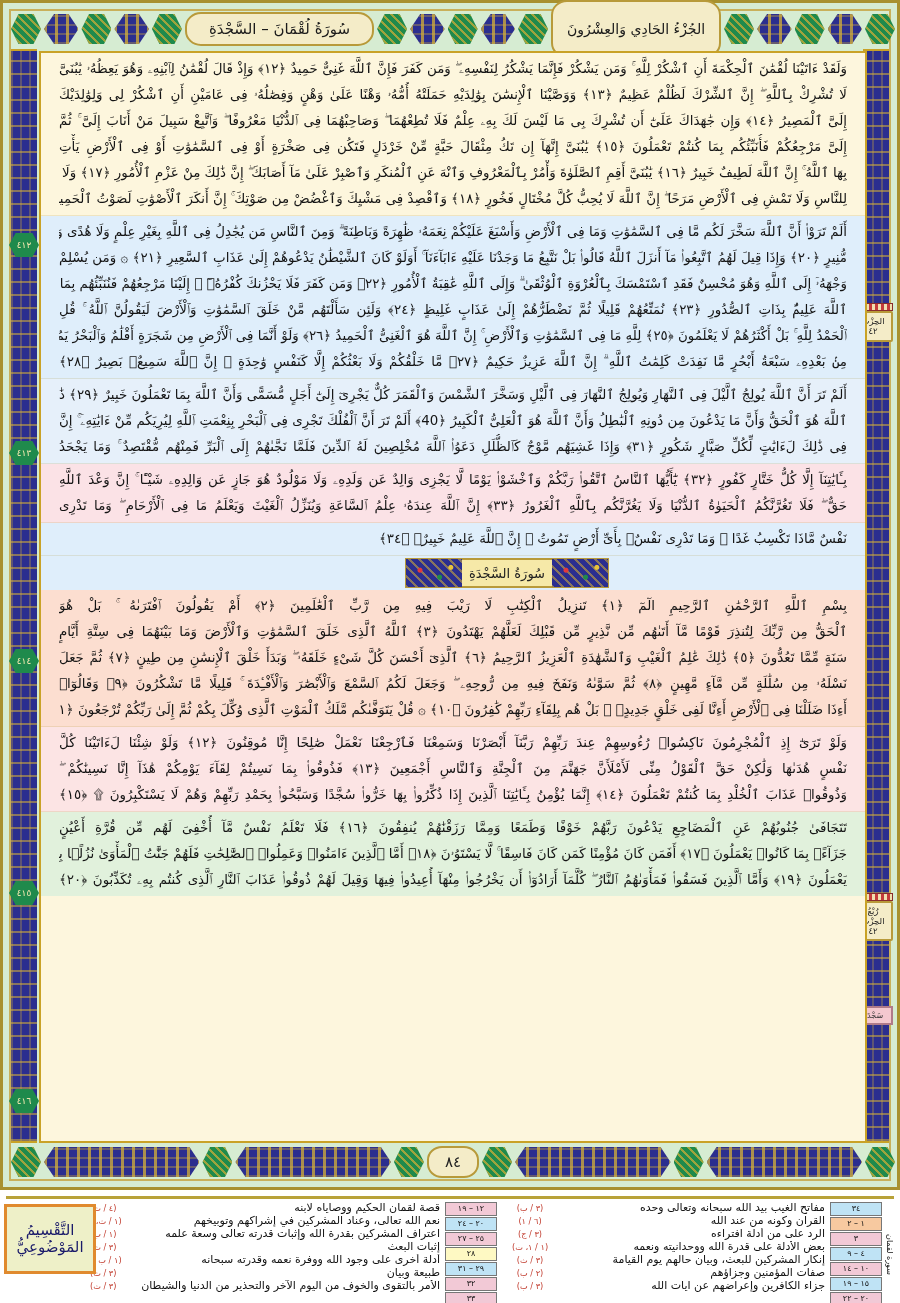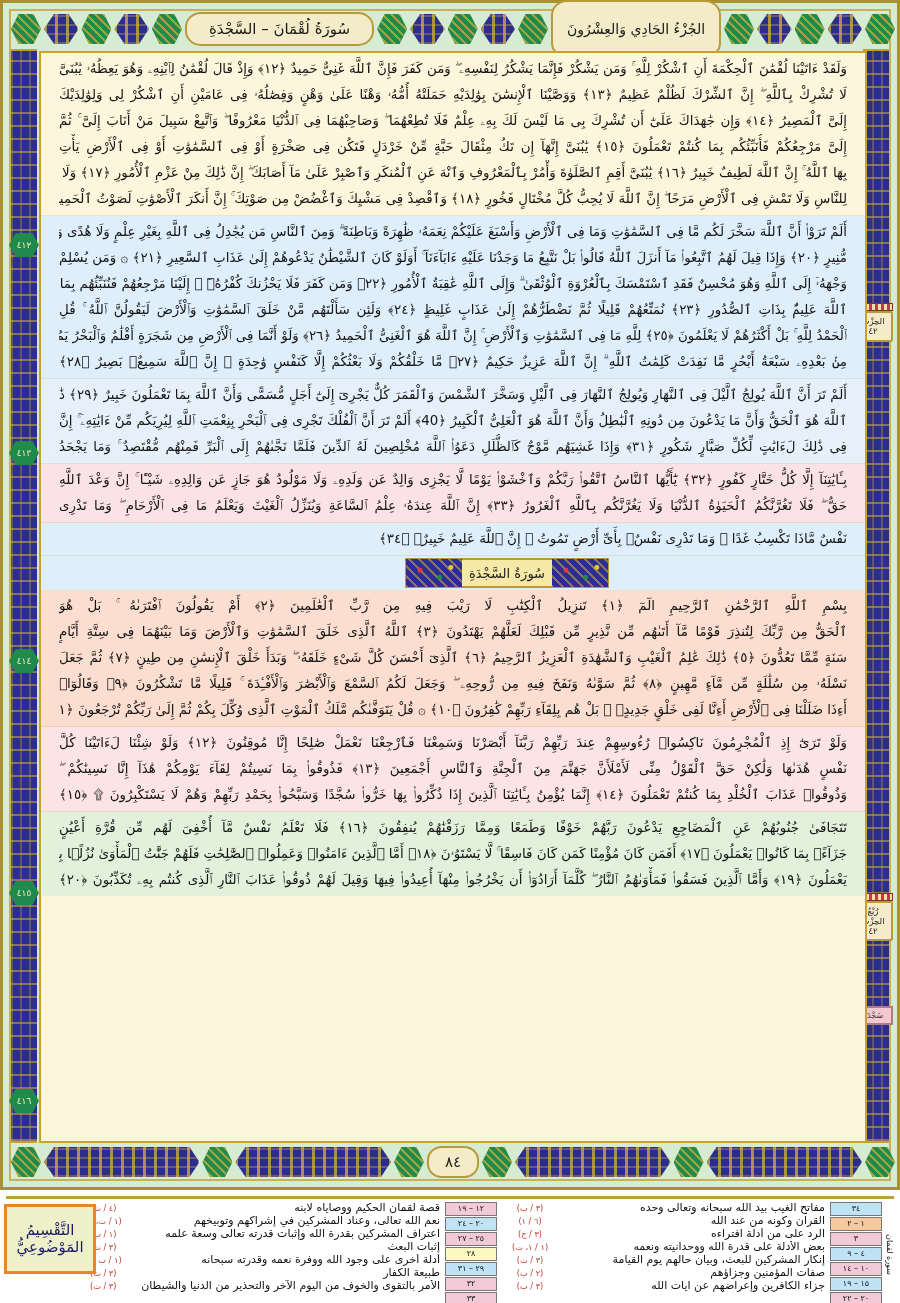--- a/index.html
+++ b/index.html
@@ -376,21 +376,21 @@
           <div class="num-cell" style="background: rgb(191, 227, 245);">٢٩ – ٣١</div>
           <div class="num-cell" style="background: rgb(242, 201, 214);">٣٢</div>
           <div class="num-cell" style="background: rgb(242, 201, 214);">٣٣</div>
         </div>
       <div class="desc-col" id="right-desc-col">
           <div class="desc-cell">قصة لقمان الحكيم ووصاياه لابنه</div>
           <div class="desc-cell">نعم الله تعالى، وعناد المشركين في إشراكهم وتوبيخهم</div>
           <div class="desc-cell">اعتراف المشركين بقدرة الله وإثبات قدرته تعالى وسعة علمه</div>
           <div class="desc-cell">إثبات البعث</div>
           <div class="desc-cell">أدلة أخرى على وجود الله ووفرة نعمه وقدرته سبحانه</div>
-          <div class="desc-cell">طبيعة الكفار</div>
+          <div class="desc-cell">طبيعة وبيان</div>
           <div class="desc-cell">الأمر بالتقوى والخوف من اليوم الآخر والتحذير من الدنيا والشيطان</div>
         </div>
       <div class="ref-col" id="right-ref-col">
           <div class="ref-cell">(٤ / ث)</div>
           <div class="ref-cell">(١ / ث، ج)</div>
           <div class="ref-cell">(١ / ب)</div>
           <div class="ref-cell">(٣ / ث)</div>
           <div class="ref-cell">(١ / ب ث)</div>
           <div class="ref-cell">(٣ / ث)</div>
           <div class="ref-cell">(٣ / ث)</div>

